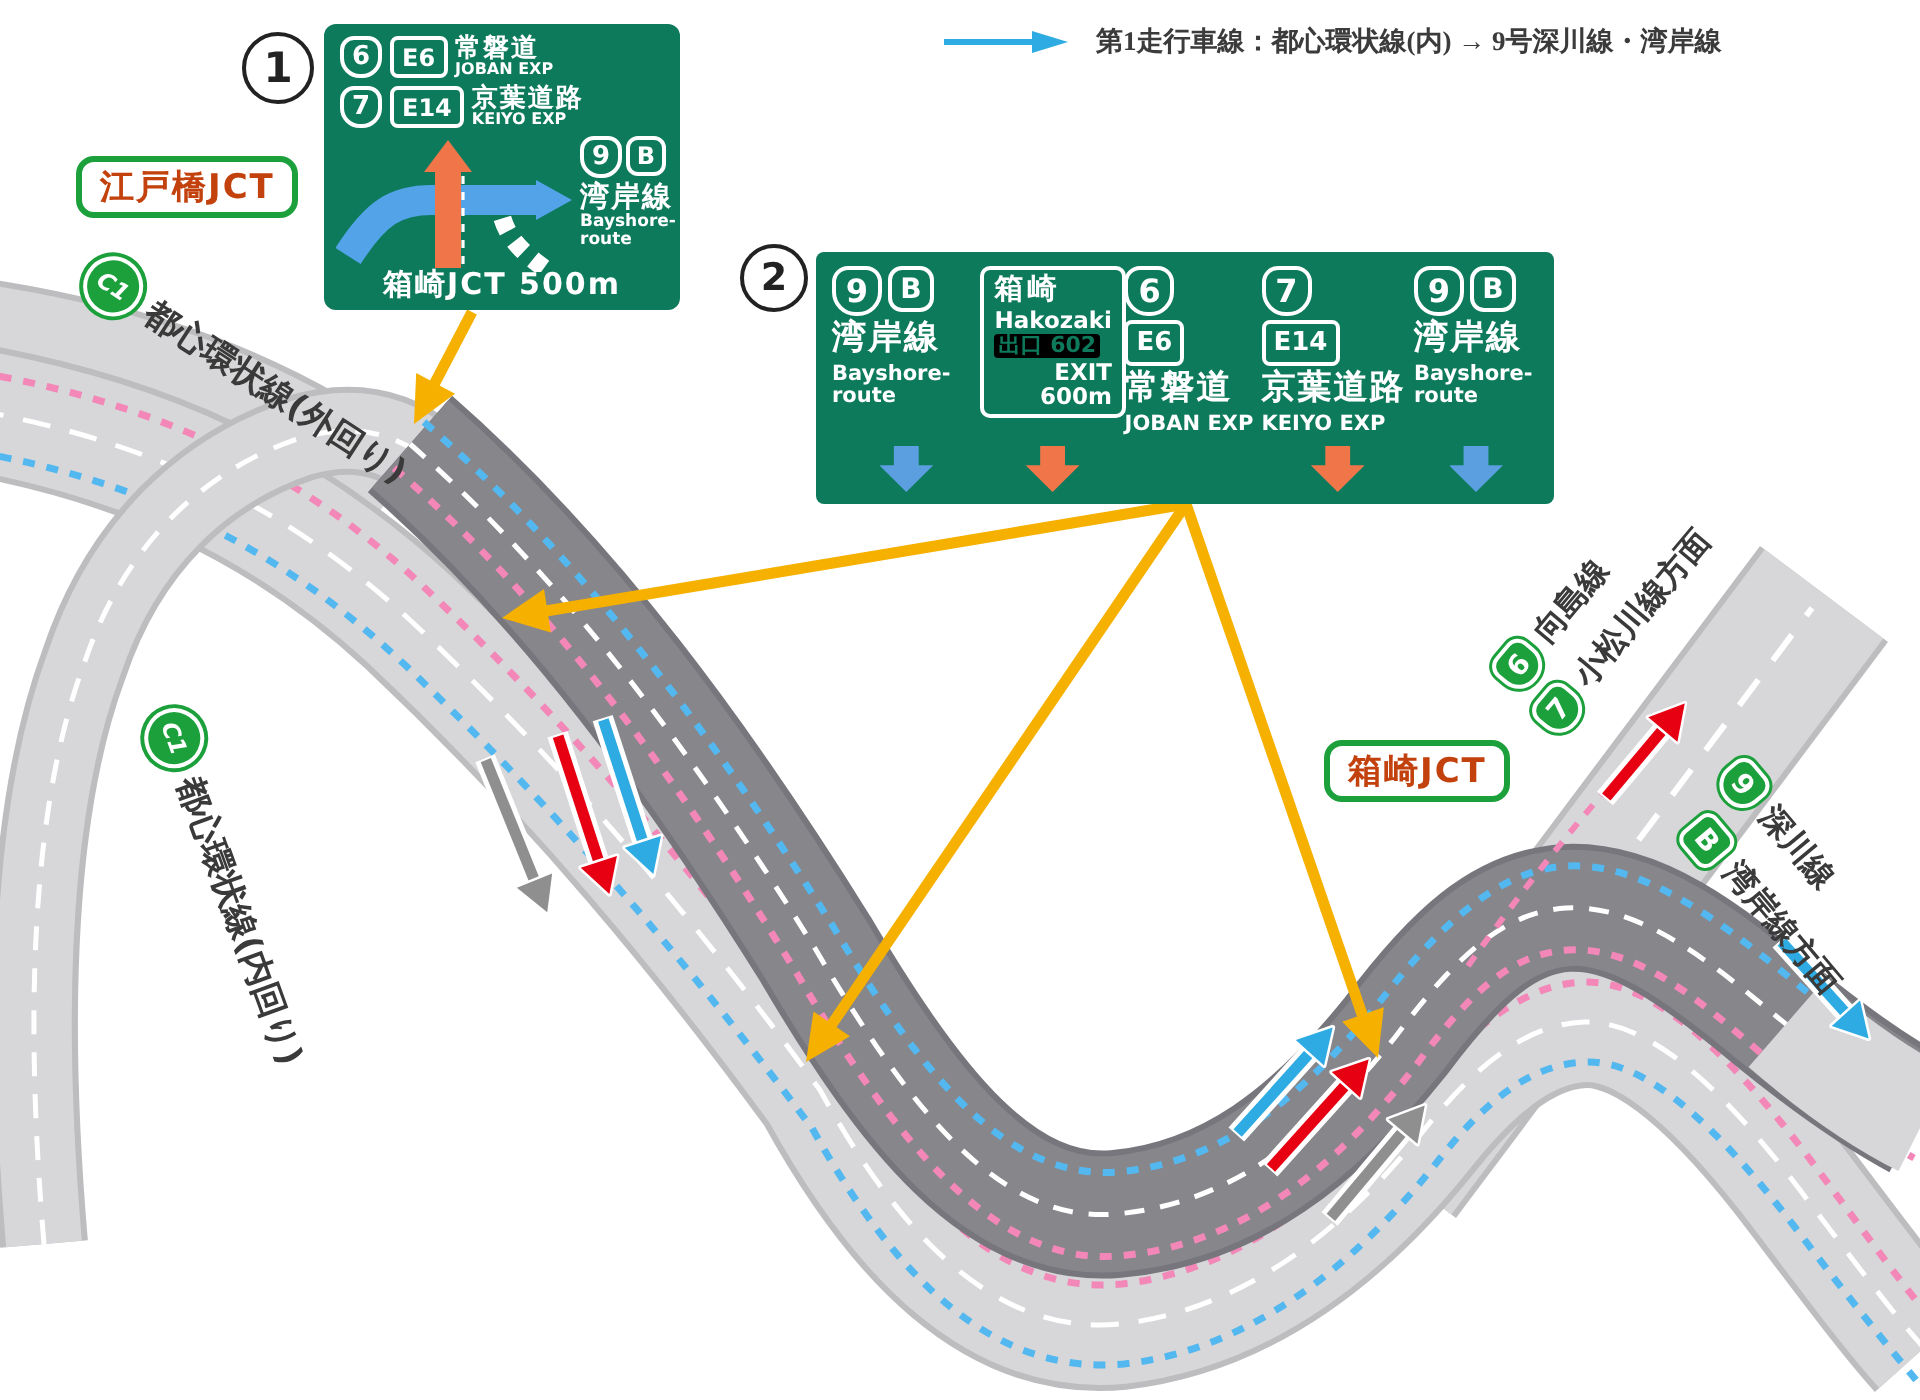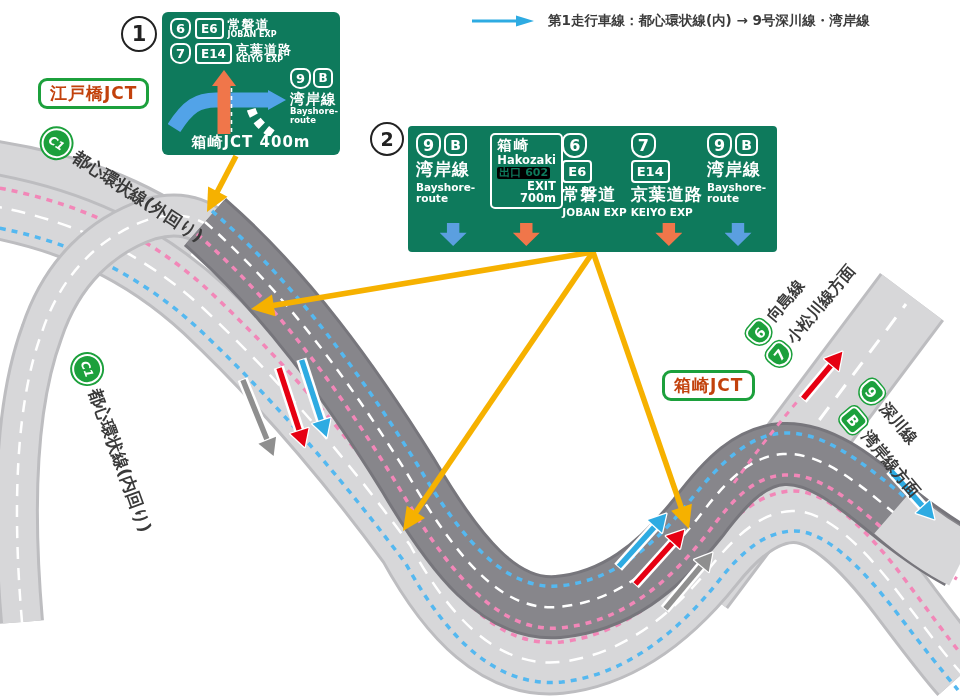--- a/index.html
+++ b/index.html
@@ -1,20 +1,20 @@
 <!DOCTYPE html>
 <html><head>
 <meta charset="utf-8">
 <style>
   html,body{margin:0;padding:0;background:#fff;font-family:"DejaVu Sans",sans-serif;}
   .stage{position:relative;width:960px;height:700px;background:#fff;overflow:hidden;}
   .map-svg{position:absolute;left:0;top:0;}
 
   
-  .legend{position:absolute;left:470px;top:12px;display:flex;flex-direction:row;gap:21px;}
+  .legend{position:absolute;left:470px;top:12px;display:flex;flex-direction:row;gap:21px;font-family:Liberation Serif, serif;}
   .legend-row{display:flex;align-items:center;gap:12px;height:18px;}
   .legend-row span{font-size:13.5px;font-weight:600;color:#3b3b3b;white-space:nowrap;}
 
   
   .circled{position:absolute;width:32px;height:32px;border:2.5px solid #222;border-radius:50%;
     display:flex;align-items:center;justify-content:center;font-size:21px;font-weight:600;color:#222;background:#fff;}
 
   
   .sign{position:absolute;background:#0e7a5c;border-radius:6px;color:#fff;}
   .shield{display:inline-flex;align-items:center;justify-content:center;width:25px;height:25px;
@@ -213,42 +213,42 @@
       <line x1="63.5" y1="66" x2="63.5" y2="22" stroke="#fff" stroke-width="1.6" stroke-dasharray="4 4"></line>
     </svg>
     <div class="s1dest">
       <div class="brow">
         <span class="shield sm">9</span>
         <span class="shield sm b">B</span>
       </div>
       <div class="jp">湾岸線</div>
       <div class="en">Bayshore-route</div>
     </div>
-    <div class="s1bottom">箱崎JCT 400m</div>
+    <div class="s1bottom">箱崎JCT 500m</div>
   </div>
 
   <div class="circled" style="left:370px;top:122px;width:30px;height:30px;font-size:19px;">
     <span>2</span>
   </div>
   <div class="sign sign2">
     <div class="col" style="width:76px;">
       <div class="brow">
         <span class="shield">9</span>
         <span class="shield b">B</span>
       </div>
       <div class="jp-lg">湾岸線</div>
       <div class="en-sm" style="width:66px;">Bayshore-route</div>
       <div class="darrow blue"></div>
     </div>
     <div class="col" style="width:72px;">
       <div class="exitbox">
         <div class="jp">箱崎</div>
         <div class="en">Hakozaki</div>
         <div class="exitbadge">出口 602</div>
-        <div class="en">EXIT 700m</div>
+        <div class="en">EXIT 600m</div>
       </div>
       <div class="darrow orange"></div>
     </div>
     <div class="col" style="width:70px;">
       <span class="shield">6</span>
       <span class="ebadge" style="height:19px;font-size:13px;">E6</span>
       <div class="jp-lg">常磐道</div>
       <div class="en-sm">JOBAN EXP</div>
     </div>
     <div class="col" style="width:78px;">

